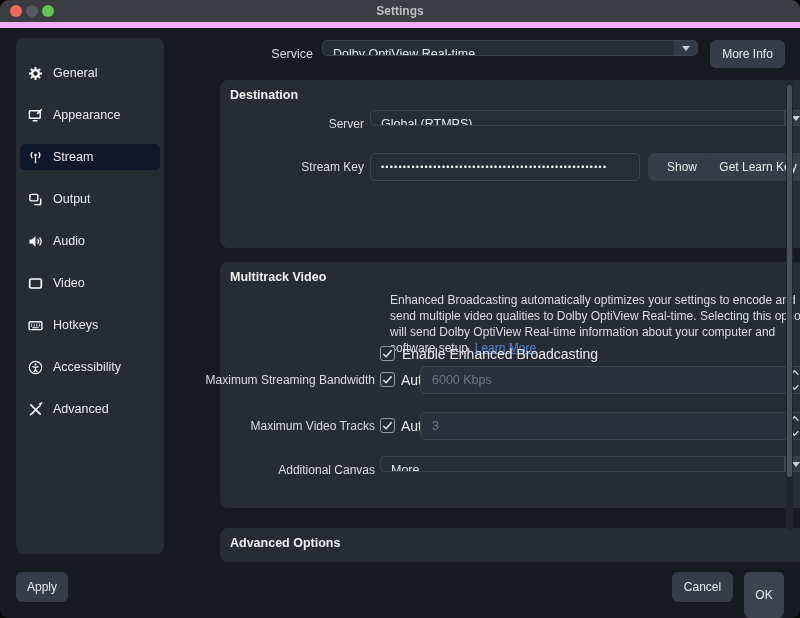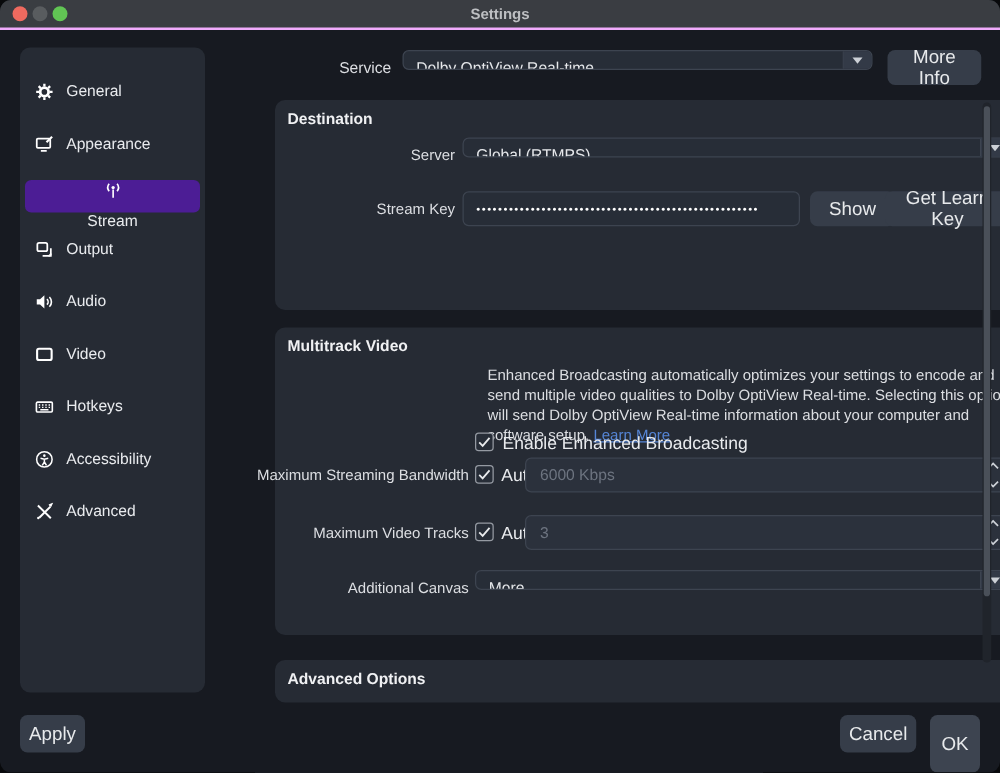--- a/index.html
+++ b/index.html
@@ -1,38 +1,38 @@
 <!DOCTYPE html>
 <html><head>
 <meta charset="utf-8">
 <style>
   html,body{margin:0;padding:0;background:#08090b;font-family:"Liberation Sans","DejaVu Sans",sans-serif;}
   #app{position:relative;width:800px;height:618px;background:#171a21;border-radius:9px;overflow:hidden;
        -webkit-font-smoothing:antialiased;color:#e4e6e9;}
   
-  .titlebar{position:absolute;left:0;top:0;width:800px;height:22px;background:#3a3d42;border-bottom:2px solid #f0abfc;}
+  .titlebar{position:absolute;left:0;top:0;width:800px;height:22px;background:#3a3d42;border-bottom:6px solid #f0abfc;}
   .titlebar .title{position:absolute;left:0;right:0;top:0;height:22px;line-height:22px;text-align:center;
        font-size:12px;font-weight:700;color:#bdbfc2;}
   .light{position:absolute;top:5px;width:12px;height:12px;border-radius:50%;}
   .light.red{left:10px;background:#ee6a5f;}
   .light.gray{left:26px;background:#595c5f;}
   .light.green{left:42px;background:#61c554;}
   
   .sidebar{position:absolute;left:16px;top:38px;width:148px;height:516px;background:#262b34;border-radius:8px;padding-top:6px;box-sizing:border-box;}
   .side-item{display:flex;align-items:center;height:26px;margin:16px 4px 1px 4px;padding:0 7px;border-radius:5px;gap:10px;cursor:default;}
-  .side-item.selected{background:#4c1d95;flex-direction:column;}
+  .side-item.selected{background:#0f172a;}
   .side-item .icon{width:16px;height:16px;display:inline-flex;align-items:center;justify-content:center;flex:0 0 16px;}
   .side-label{font-size:12.5px;color:#e9ebee;white-space:nowrap;}
   .icon svg{display:block;}
   
   .select{position:absolute;height:16px;background:#272d37;border:1px solid #3d4450;border-radius:5px;box-sizing:border-box;display:flex;}
   .select .val{flex:1;line-height:26px;padding-left:10px;font-size:12.5px;color:#e6e8eb;white-space:nowrap;overflow:hidden;}
   .select .caretbox{width:22px;background:#333a47;border-left:1px solid #3d4450;border-radius:0 4px 4px 0;display:flex;align-items:center;justify-content:center;}
   .caret{width:0;height:0;border-left:4px solid transparent;border-right:4px solid transparent;border-top:5px solid #ccd0d6;}
-  .btn{position:absolute;height:28px;background:#363d49;border-radius:6px;border:none;color:#e8eaec;font-size:15px;
+  .btn{position:absolute;height:28px;background:#363d49;border-radius:6px;border:none;color:#e8eaec;font-size:12px;
        font-family:inherit;display:flex;align-items:center;justify-content:center;box-sizing:border-box;}
   .card{position:absolute;left:172px;width:596px;background:#262b34;border-radius:8px;margin-left:48px;}
   .card-header{position:absolute;left:10px;top:8px;font-size:12.5px;font-weight:700;color:#f0f1f3;white-space:nowrap;}
   .row-label{position:absolute;font-size:12px;color:#dcdee2;white-space:nowrap;}
   .checkbox{position:absolute;width:15px;height:15px;background:#272d37;border:1px solid #959aa2;border-radius:3px;
        box-sizing:border-box;display:flex;align-items:center;justify-content:center;}
   .spin{position:absolute;height:28px;background:#2b313c;border:1px solid #3d4450;border-radius:5px;box-sizing:border-box;}
   .spin .val{line-height:26px;padding-left:11px;font-size:12.5px;color:#6d7480;}
   .spin .arrows{position:absolute;right:7px;top:2px;width:12px;height:22px;display:flex;flex-direction:column;justify-content:space-between;align-items:center;}
   .keyinput{position:absolute;height:28px;background:#272d37;border:1px solid #3d4450;border-radius:5px;box-sizing:border-box;

